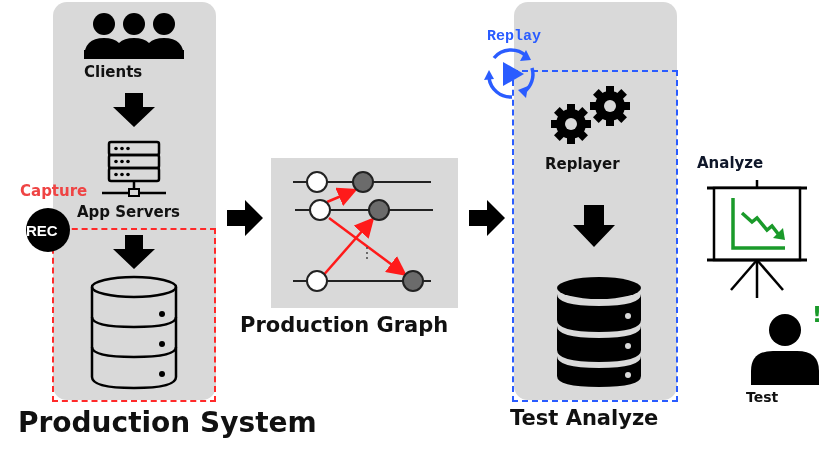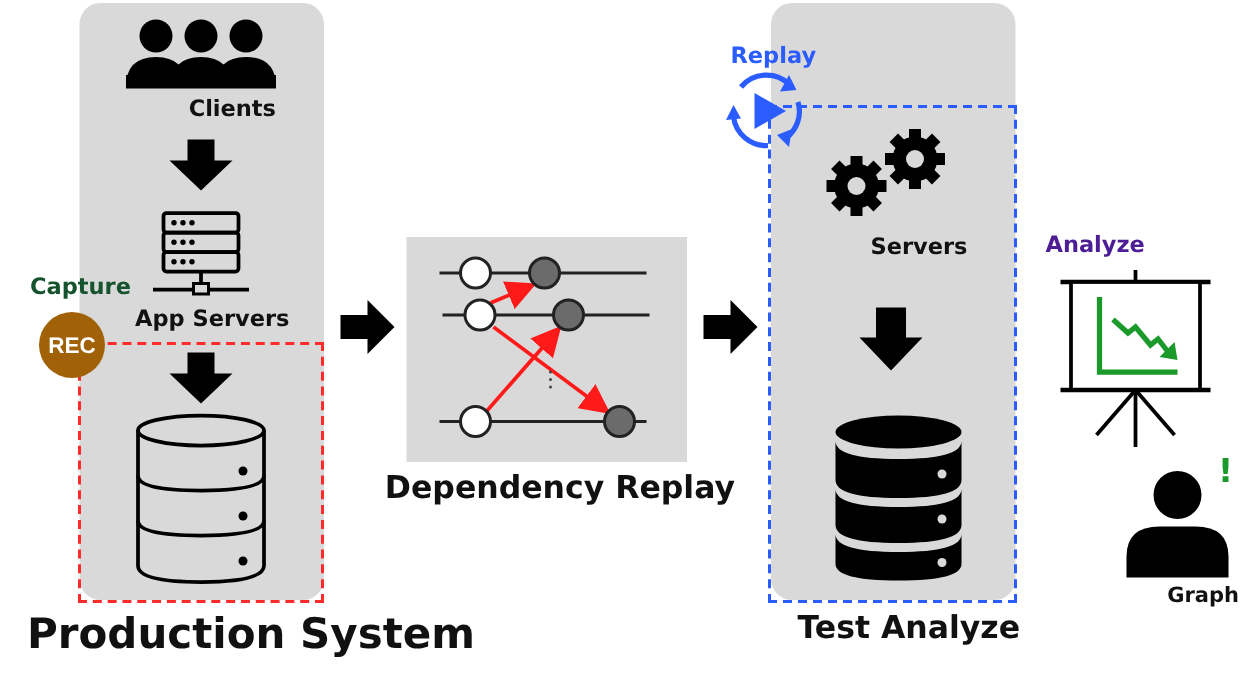--- a/index.html
+++ b/index.html
@@ -1,19 +1,19 @@
 <!DOCTYPE html>
 <html><head>
 <meta charset="utf-8">
 <style>
   html, body { margin:0; padding:0; background:#ffffff; }
   body { width:840px; height:450px; position:relative; overflow:hidden;
          font-family:"DejaVu Sans", sans-serif; }
   .panel { position:absolute; background:#d9d9d9; border-radius:14px; }
-  .label { position:absolute; font-weight:bold; color:#111; white-space:nowrap; text-align:right; }
+  .label { position:absolute; font-weight:bold; color:#111; white-space:nowrap; text-align:left; }
   .dashed-red { position:absolute; border:2.5px dashed #ff2a2a; }
   .dashed-blue { position:absolute; border:2.5px dashed #2a5cff; }
   svg { position:absolute; overflow:visible; }
 </style>
 </head>
 <body>
 
 <div class="panel" style="left:53px; top:2px; width:163px; height:398px;"></div>
 
 <svg style="left:82px;top:12px;" width="104" height="50" viewBox="0 0 104 50">
@@ -45,22 +45,22 @@
     <circle cx="22" cy="34.5" r="1.8" fill="#000"></circle>
     <circle cx="28" cy="34.5" r="1.8" fill="#000"></circle>
   <line x1="34" y1="41" x2="34" y2="50" stroke="#000" stroke-width="2.5"></line>
   <rect x="29" y="49" width="10" height="7" fill="none" stroke="#000" stroke-width="2"></rect>
   <line x1="2" y1="53" x2="29" y2="53" stroke="#000" stroke-width="2.5"></line>
   <line x1="39" y1="53" x2="66" y2="53" stroke="#000" stroke-width="2.5"></line>
 </svg>
 <div class="label" style="left:77px; top:203px; width:116px; font-size:15px;">App Servers</div>
 
 <div class="dashed-red" style="left:52px; top:228px; width:160px; height:170px;"></div>
-<div class="label" style="left:20px; top:182px; font-size:15px; color:#14532d; text-align:left;">Capture</div>
-<div style="position:absolute; left:26px; top:208px; width:44px; height:44px; border-radius:50%; background:#a16207; display:flex; align-items:center; justify-content:center;">
+<div class="label" style="left:20px; top:182px; font-size:15px; color:#ef4444; text-align:left;">Capture</div>
+<div style="position:absolute; left:26px; top:208px; width:44px; height:44px; border-radius:50%; background:#000000; display:flex; align-items:center; ">
   <span style="color:#fff; font-weight:bold; font-size:15px; font-family:'Liberation Sans', sans-serif;">REC</span>
 </div>
 
 <svg style="left:113px;top:235px;" width="42" height="34" viewBox="0 0 42 34">
   <polygon points="12,0 30,0 30,14 42,14 21,34 0,14 12,14" fill="#000"></polygon>
 </svg>
 
 <svg style="left:89px;top:276px;" width="90" height="116" viewBox="0 0 90 116">
   <g fill="none" stroke="#000" stroke-width="2.5">
     <ellipse cx="45" cy="11" rx="42" ry="10"></ellipse>
@@ -95,30 +95,30 @@
   <circle cx="96" cy="90" r="1" fill="#444"></circle>
     <circle cx="96" cy="95" r="1" fill="#444"></circle>
     <circle cx="96" cy="100" r="1" fill="#444"></circle>
   <circle cx="46" cy="24" r="10" fill="#fff" stroke="#222" stroke-width="2"></circle>
   <circle cx="92" cy="24" r="10" fill="#6b6b6b" stroke="#222" stroke-width="2"></circle>
   <circle cx="49" cy="52" r="10" fill="#fff" stroke="#222" stroke-width="2"></circle>
   <circle cx="108" cy="52" r="10" fill="#6b6b6b" stroke="#222" stroke-width="2"></circle>
   <circle cx="46" cy="123" r="10" fill="#fff" stroke="#222" stroke-width="2"></circle>
   <circle cx="142" cy="123" r="10" fill="#6b6b6b" stroke="#222" stroke-width="2"></circle>
 </svg>
-<div class="label" style="left:240px; top:313px; width:250px; font-size:21px;">Dependency Replay</div>
+<div class="label" style="left:240px; top:313px; width:250px; font-size:21px;">Production Graph</div>
 
 <svg style="left:469px;top:200px;" width="36" height="36" viewBox="0 0 36 36">
   <polygon points="0,10 18,10 18,0 36,18 18,36 18,26 0,26" fill="#000"></polygon>
 </svg>
 
 <div class="panel" style="left:514px; top:2px; width:163px; height:398px;"></div>
 <div class="dashed-blue" style="left:512px; top:70px; width:162px; height:328px;"></div>
 
-<div class="label" style="left:487px; top:28px; font-size:15px; color:#2a5cff; text-align:left;">Replay</div>
+<div class="label" style="left:487px; top:28px; font-size:15px; color:#2a5cff; text-align:left;font-family:Liberation Mono, monospace;">Replay</div>
 <svg style="left:482px;top:48px;" width="58" height="52" viewBox="0 0 58 52">
   <g fill="none" stroke="#2a5cff" stroke-width="3.5">
     <path d="M12 10 A22 22 0 0 1 44 8"></path>
     <path d="M50 20 A22 22 0 0 1 42 44"></path>
     <path d="M30 49 A22 22 0 0 1 7 30"></path>
   </g>
   <polygon points="44,2 49,12 38,13" fill="#2a5cff"></polygon>
   <polygon points="36,42 44,50 46,38" fill="#2a5cff"></polygon>
   <polygon points="2,32 12,31 7,22" fill="#2a5cff"></polygon>
   <polygon points="21,14 42,26 21,38" fill="#2a5cff"></polygon>
@@ -137,50 +137,50 @@
       <circle r="15"></circle>
       <rect x="-4" y="-20" width="8" height="40"></rect>
       <rect x="-4" y="-20" width="8" height="40" transform="rotate(45)"></rect>
       <rect x="-4" y="-20" width="8" height="40" transform="rotate(90)"></rect>
       <rect x="-4" y="-20" width="8" height="40" transform="rotate(135)"></rect>
     </g>
   </g>
   <circle cx="20" cy="38" r="6" fill="#d9d9d9"></circle>
   <circle cx="59" cy="20" r="6" fill="#d9d9d9"></circle>
 </svg>
-<div class="label" style="left:545px; top:155px; width:100px; font-size:15px;">Servers</div>
+<div class="label" style="left:545px; top:155px; width:100px; font-size:15px;">Replayer</div>
 
 <svg style="left:573px;top:205px;" width="42" height="42" viewBox="0 0 42 42">
   <polygon points="11,0 31,0 31,20 42,20 21,42 0,20 11,20" fill="#000"></polygon>
 </svg>
 
 <svg style="left:556px;top:276px;" width="86" height="112" viewBox="0 0 86 112">
   <ellipse cx="43" cy="12" rx="42" ry="11" fill="#000"></ellipse>
   <path d="M1 18 Q1 30 43 30 Q85 30 85 18 V44 Q85 56 43 56 Q1 56 1 44 Z" fill="#000"></path>
   <path d="M1 50 Q1 62 43 62 Q85 62 85 50 V74 Q85 86 43 86 Q1 86 1 74 Z" fill="#000"></path>
   <path d="M1 80 Q1 92 43 92 Q85 92 85 80 V100 Q85 111 43 111 Q1 111 1 100 Z" fill="#000"></path>
   <circle cx="72" cy="40" r="3" fill="#d9d9d9"></circle>
   <circle cx="72" cy="70" r="3" fill="#d9d9d9"></circle>
   <circle cx="72" cy="99" r="3" fill="#d9d9d9"></circle>
 </svg>
 
 <div class="label" style="left:510px; top:406px; width:170px; font-size:21px;">Test Analyze</div>
 
-<div class="label" style="left:697px; top:154px; font-size:15px; color:#4c1d95; text-align:left;">Analyze</div>
+<div class="label" style="left:697px; top:154px; font-size:15px; color:#0f172a; text-align:left;">Analyze</div>
 <svg style="left:707px;top:180px;" width="100" height="120" viewBox="0 0 100 120">
   <line x1="50" y1="0" x2="50" y2="8" stroke="#000" stroke-width="2.5"></line>
   <line x1="0" y1="8" x2="100" y2="8" stroke="#000" stroke-width="3"></line>
   <rect x="7" y="8" width="86" height="72" fill="#fff" stroke="#000" stroke-width="2.5"></rect>
   <line x1="0" y1="80" x2="100" y2="80" stroke="#000" stroke-width="3"></line>
   <line x1="50" y1="80" x2="50" y2="118" stroke="#000" stroke-width="2.5"></line>
   <line x1="50" y1="80" x2="24" y2="110" stroke="#000" stroke-width="2.5"></line>
   <line x1="50" y1="80" x2="76" y2="110" stroke="#000" stroke-width="2.5"></line>
   <polyline points="26,18 26,68 78,68" fill="none" stroke="#1a9a2a" stroke-width="3.5"></polyline>
   <polyline points="35,33 45,42 50,38 60,50 65,46 72,55" fill="none" stroke="#1a9a2a" stroke-width="3.5"></polyline>
   <polygon points="66,58 78,60 76,48" fill="#1a9a2a"></polygon>
 </svg>
 
 <div class="label" style="left:812px; top:302px; font-size:22px; color:#1a9a2a;">!</div>
 <svg style="left:751px;top:313px;" width="68" height="72" viewBox="0 0 68 72">
   <circle cx="34" cy="17" r="16" fill="#000"></circle>
   <path d="M0 72 V58 Q0 38 22 38 H46 Q68 38 68 58 V72 Z" fill="#000"></path>
 </svg>
-<div class="label" style="left:746px; top:389px; width:80px; font-size:14px;">Graph</div>
+<div class="label" style="left:746px; top:389px; width:80px; font-size:14px;">Test</div>
 
 </body></html>

